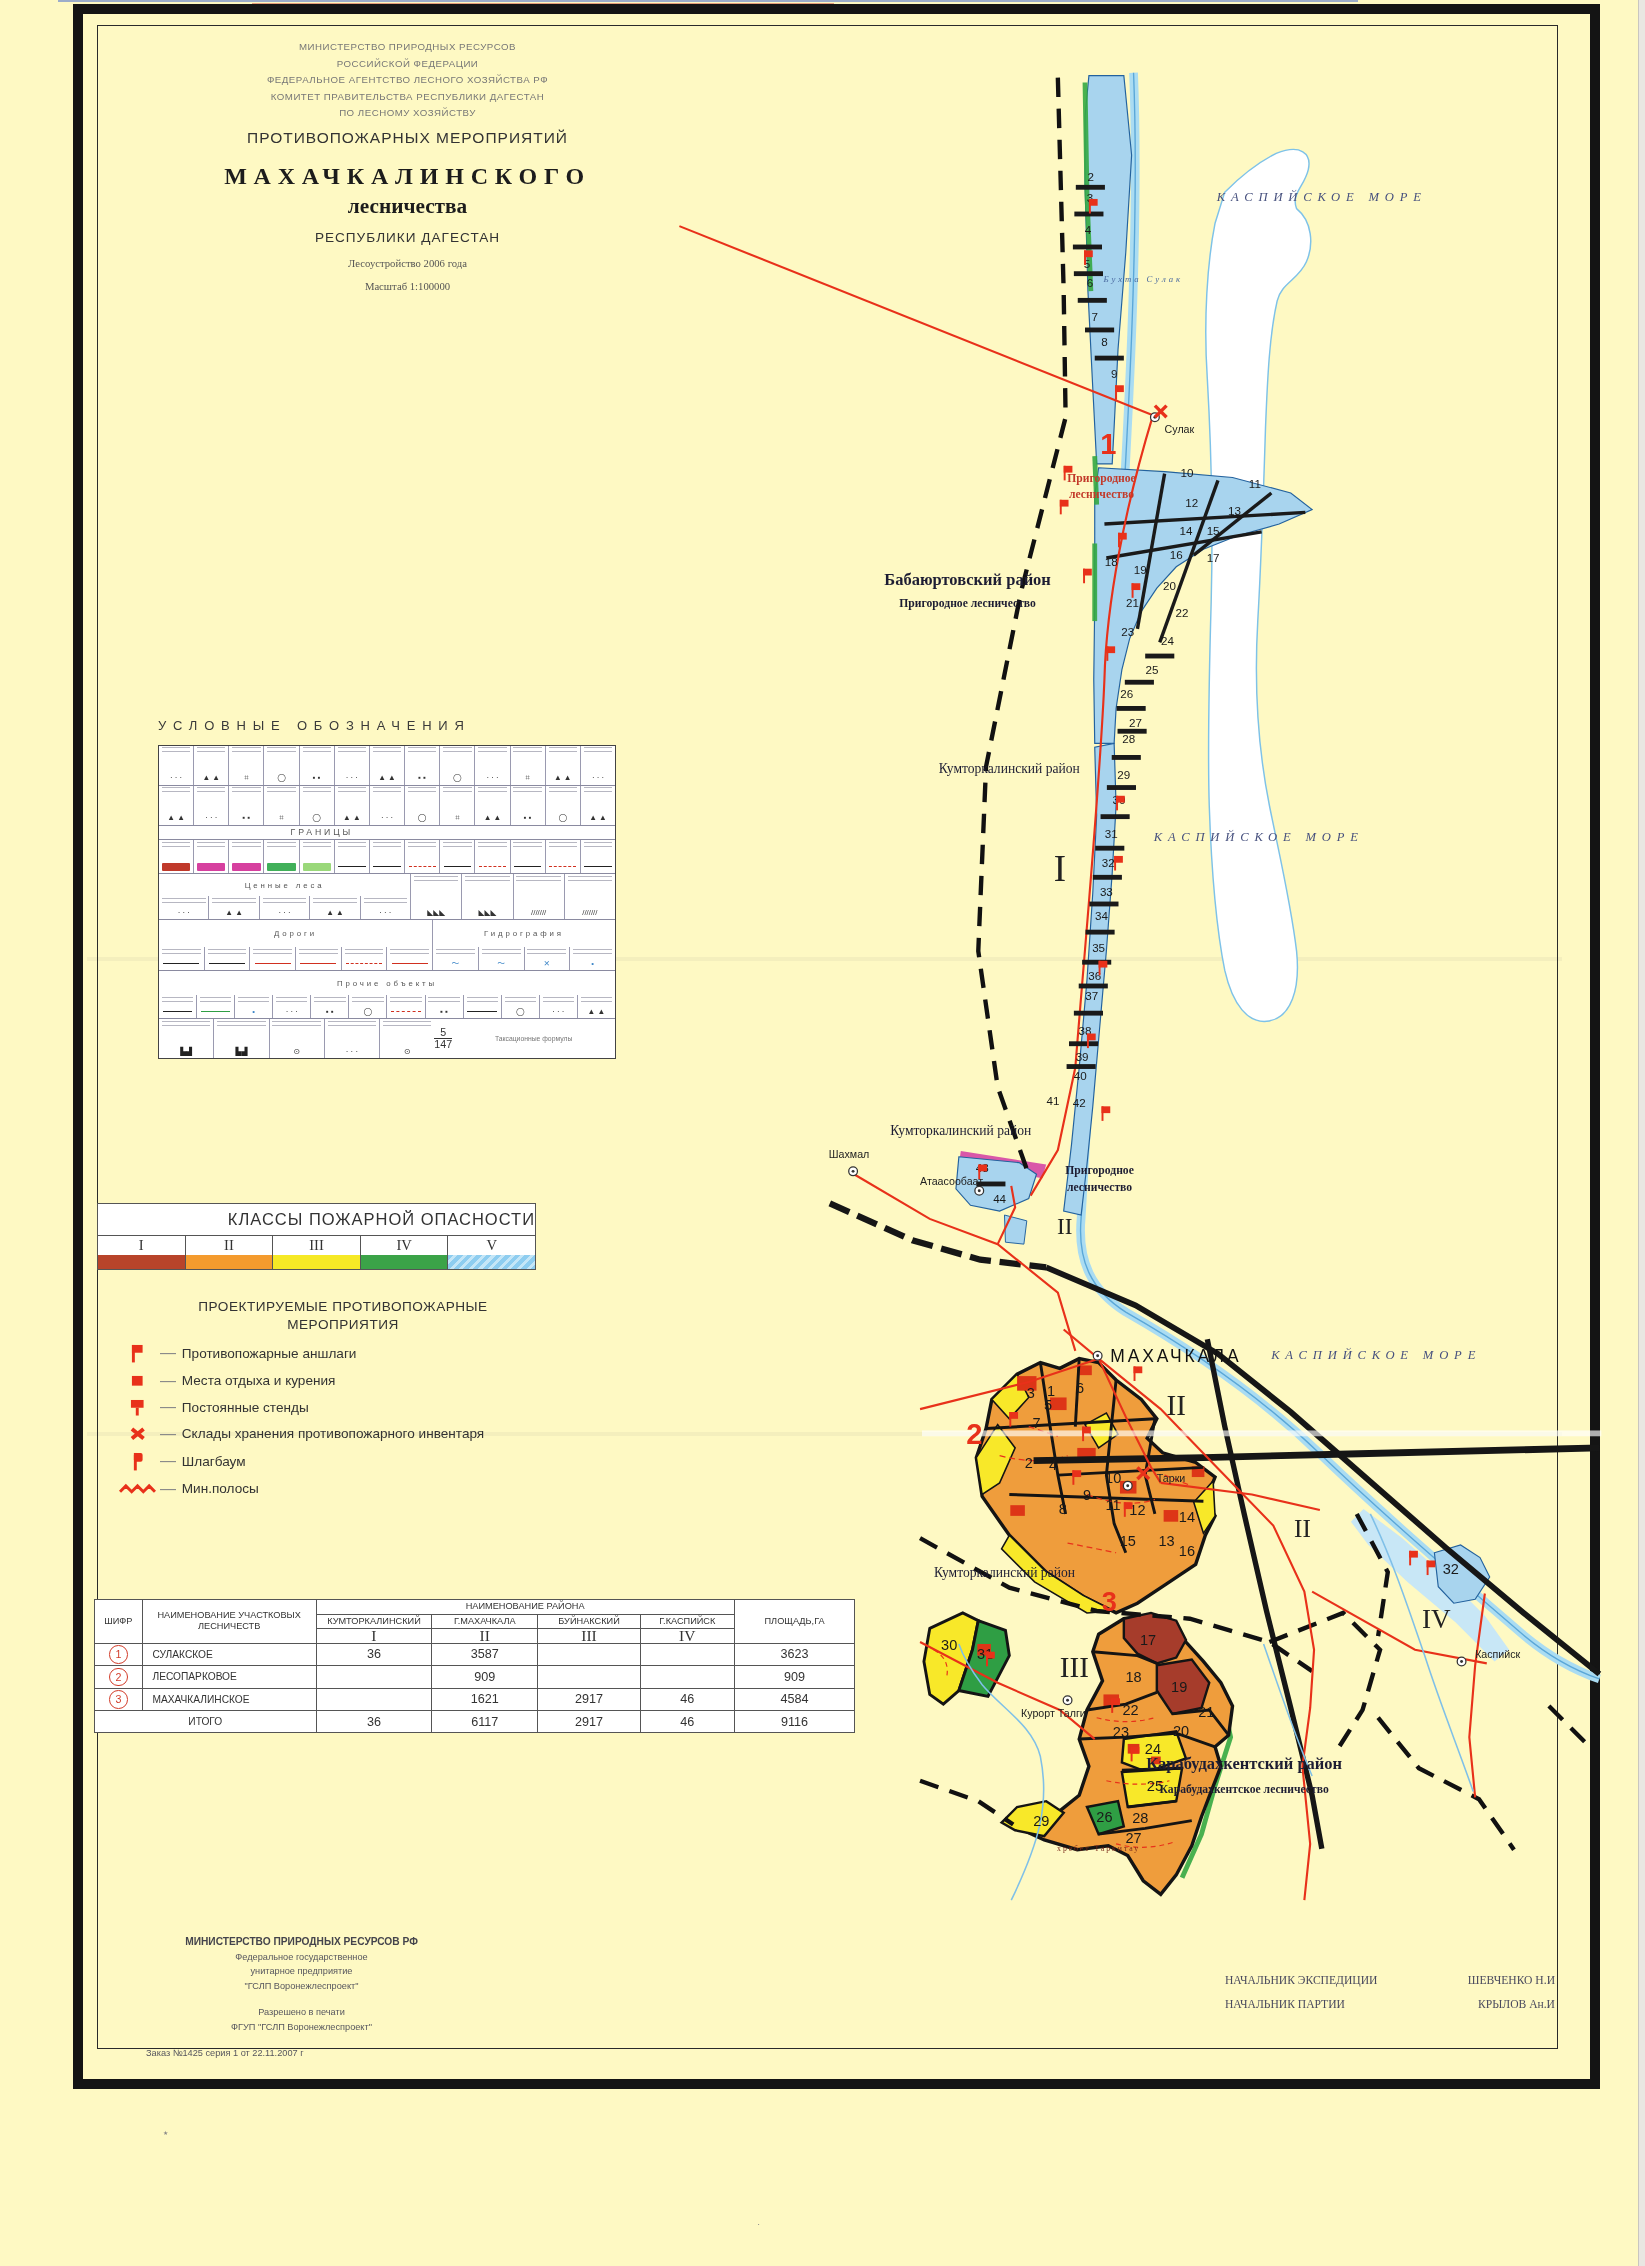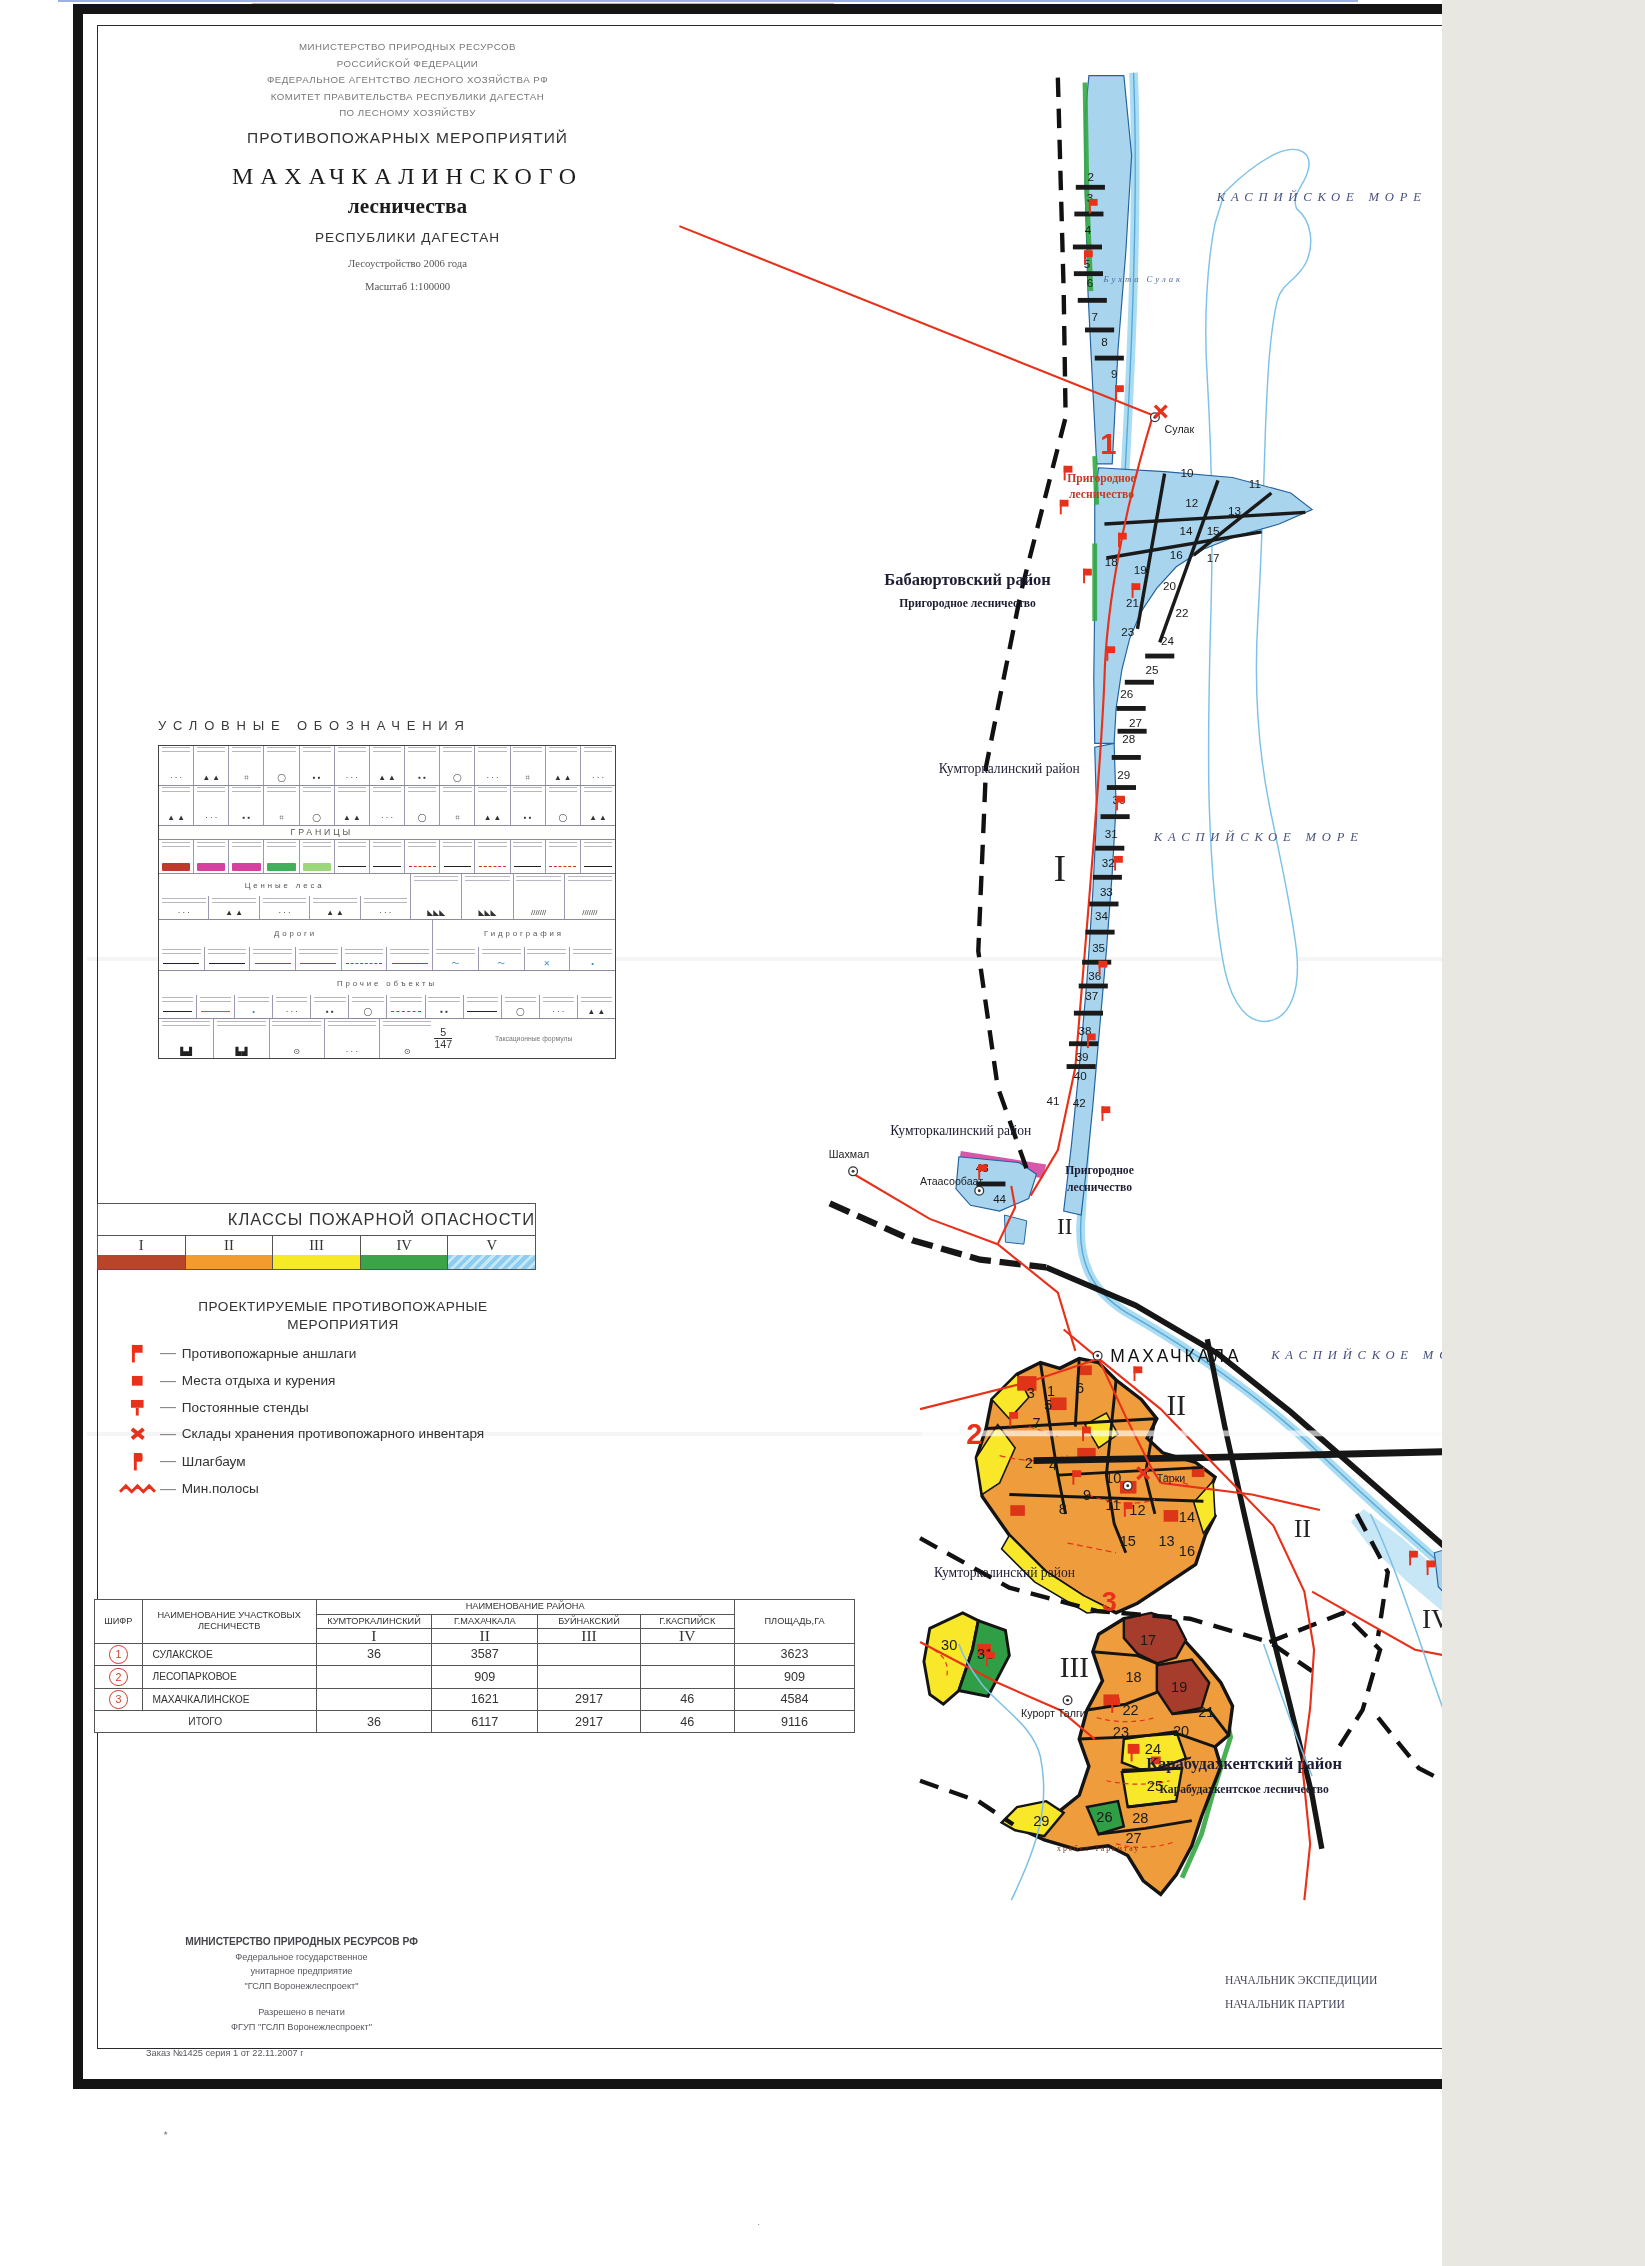--- a/index.html
+++ b/index.html
@@ -1,31 +1,31 @@
 <!DOCTYPE html>
 <html><head>
 <meta charset="utf-8">
 <style>
   html,body{margin:0;padding:0;background:#e9e7e2;}
-  #page{position:relative;width:1442px;height:2267px;background:#ffffff;overflow:hidden;
+  #page{position:relative;width:1639px;height:2267px;background:#fef9c3;overflow:hidden;
         font-family:"Liberation Sans",sans-serif;color:#222;}
   
   .border-outer{position:absolute;left:73px;top:3.9px;width:1507px;height:2065px;border:10.7px solid #141414;}
   .border-inner{position:absolute;left:97px;top:25px;width:1459px;height:2022px;border:1.9px solid #2a2a2a;}
   .edge-top-blue{position:absolute;left:58px;top:0;width:1300px;height:1.9px;background:#4a6fd0;opacity:.55;}
   .edge-top-red{position:absolute;left:252px;top:2.9px;width:582px;height:1px;background:#cc4433;opacity:.5;}
   .edge-right{position:absolute;left:1638px;top:0;width:1.9px;height:2267px;background:#c9c6c0;}
   .crease{position:absolute;left:87px;width:1475px;height:3.9px;background:rgba(60,60,70,.05);}
   
   .hdr{position:absolute;left:165px;top:39px;width:485px;text-align:center;}
   .hdr .org{font-size:9.7px;color:#777;letter-spacing:0.5px;line-height:16.5px;}
   .hdr .title1{margin-top:31px;font-family:"Liberation Serif",serif;font-weight:bold;
                font-size:35px;letter-spacing:8.7px;color:#1c1c1c;}
   .hdr .sub1{margin-top:7.8px;font-size:15.5px;color:#333;letter-spacing:1px;}
-  .hdr .title2{margin-top:15.5px;font-family:"Liberation Serif",serif;font-weight:normal;
+  .hdr .title2{margin-top:15.5px;font-family:"Liberation Serif",serif;font-weight:bold;
                font-size:24px;letter-spacing:6.8px;color:#1c1c1c;}
   .hdr .title3{margin-top:3.9px;font-family:"Liberation Serif",serif;font-weight:bold;font-size:21.3px;color:#1c1c1c;}
   .hdr .sub2{margin-top:11.6px;font-size:13.6px;color:#333;letter-spacing:1px;}
   .hdr .small{margin-top:11.6px;font-family:"Liberation Serif",serif;font-size:10.7px;color:#555;}
   
   .legend{position:absolute;left:158px;top:718px;width:458px;}
   .legend .ltitle{text-align:left;font-size:13px;letter-spacing:6.8px;color:#3a3a3a;}
   .lgd{margin-top:11.6px;border:1.6px solid #444;background:#fff;}
   .lband{display:flex;border-top:1px solid #8a8aa0;}
   .lband:first-child{border-top:none;}

